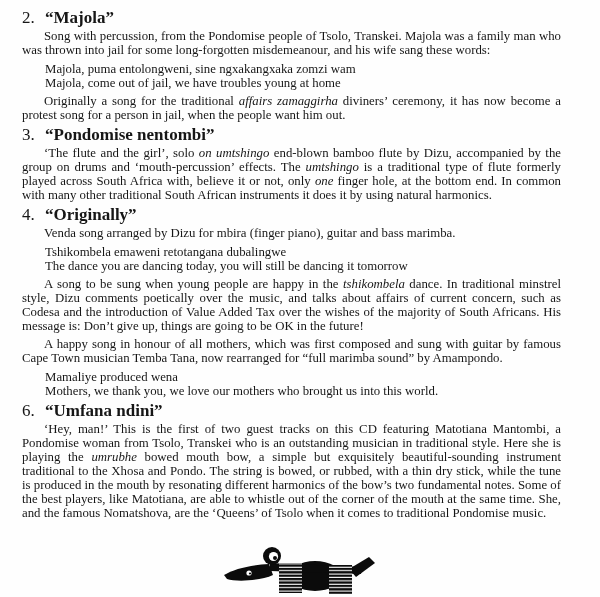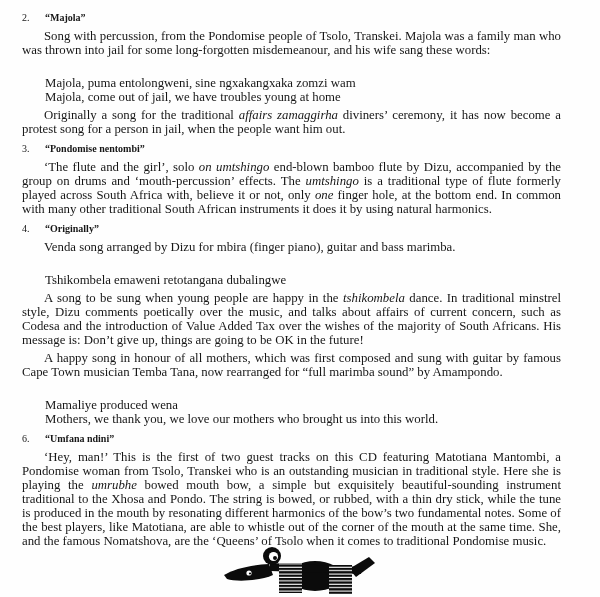--- a/index.html
+++ b/index.html
@@ -4,26 +4,26 @@
 <style>
   html,body{margin:0;padding:0}
   body{
     width:600px;height:597px;position:relative;overflow:hidden;
     background:#fefefe;color:#161616;
     font-family:"Liberation Serif","DejaVu Serif",serif;
     font-size:12.8px;line-height:14px;
   }
   .page{padding:11px 23px 0 22px}
   .track{margin:0}
-  .hrow{margin-top:6px;font-size:10px;line-height:14px;white-space:nowrap}
+  .hrow{margin-top:6px;font-size:17px;line-height:14px;white-space:nowrap}
   .track:first-child .hrow{margin-top:0}
   .num{display:inline-block;width:23px;font-weight:normal}
   .ttl{font-weight:bold}
   .para{margin:4px 16px 0 0;text-indent:22px;text-align:justify}
-  .lyrics{margin:19px 0 0 23px}
+  .lyrics{margin:5px 0 0 23px}
   .lyric{white-space:nowrap}
   .graphic-wrap{position:absolute;left:0;right:0;bottom:3px;text-align:center}
   .graphic-wrap svg{display:block;margin:0 auto}
 </style>
 </head>
 <body>
 
 <div class="page">
 
   <section class="track">
@@ -45,20 +45,21 @@
     <p class="para"><span>‘The flute and the girl’, solo </span><i>on umtshingo</i><span> end-blown bamboo flute by Dizu, accompanied by the group on drums and ‘mouth-percussion’ effects. The </span><i>umtshingo</i><span> is a traditional type of flute formerly played across South Africa with, believe it or not, only </span><i>one</i><span> finger hole, at the bottom end. In common with many other traditional South African instruments it does it by using natural harmonics.</span></p>
   </section>
 
   <section class="track">
     <div class="hrow">
       <span class="num">4.</span><span class="ttl">“Originally”</span>
     </div>
     <p class="para"><span>Venda song arranged by Dizu for mbira (finger piano), guitar and bass marimba.</span></p>
     <div class="lyrics">
       <div class="lyric">Tshikombela emaweni retotangana dubalingwe</div>
+      <div class="lyric">The dance you are dancing today, you will still be dancing it tomorrow</div>
     </div>
     <p class="para"><span>A song to be sung when young people are happy in the </span><i>tshikombela</i><span> dance. In traditional minstrel style, Dizu comments poetically over the music, and talks about affairs of current concern, such as Codesa and the introduction of Value Added Tax over the wishes of the majority of South Africans. His message is: Don’t give up, things are going to be OK in the future!</span></p>
   </section>
 
   <section class="track">
     <p class="para"><span>A happy song in honour of all mothers, which was first composed and sung with guitar by famous Cape Town musician Temba Tana, now rearranged for “full marimba sound” by Amampondo.</span></p>
     <div class="lyrics">
       <div class="lyric">Mamaliye produced wena</div>
       <div class="lyric">Mothers, we thank you, we love our mothers who brought us into this world.</div>
     </div>

